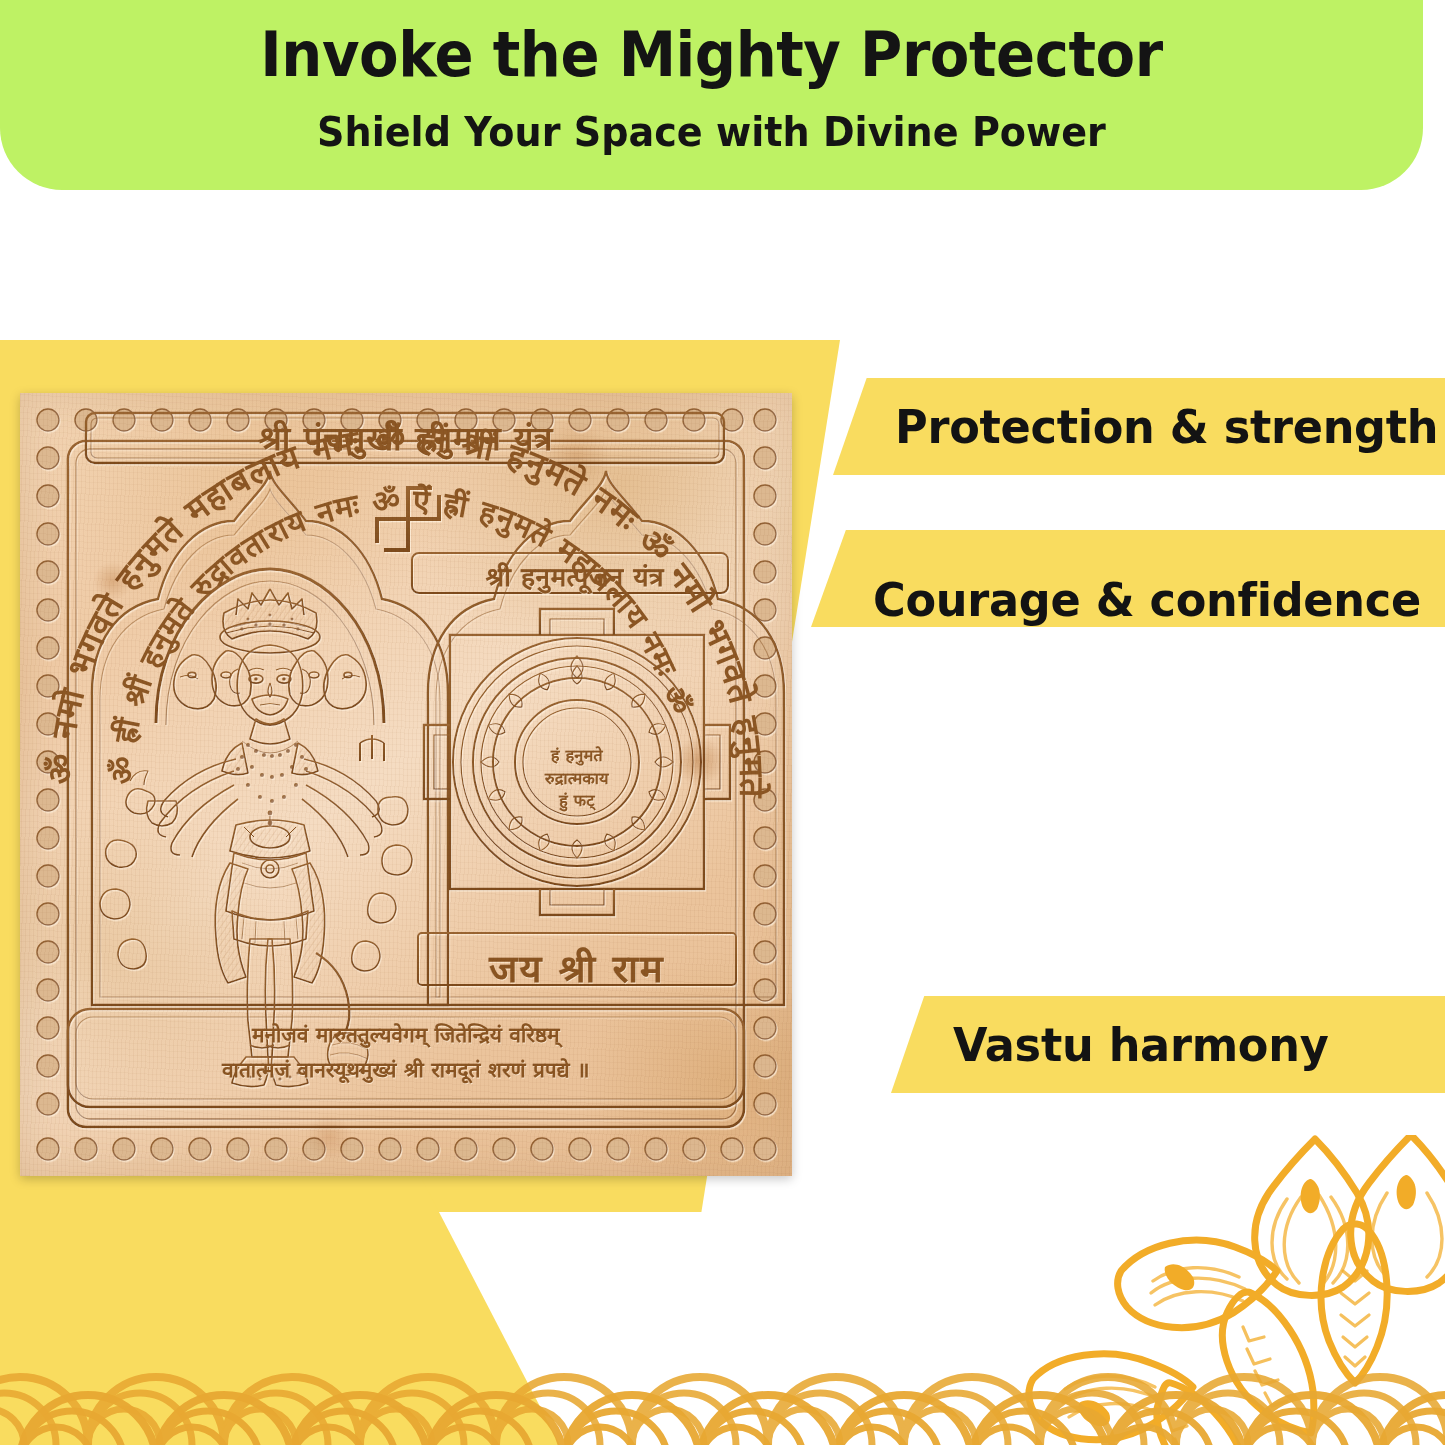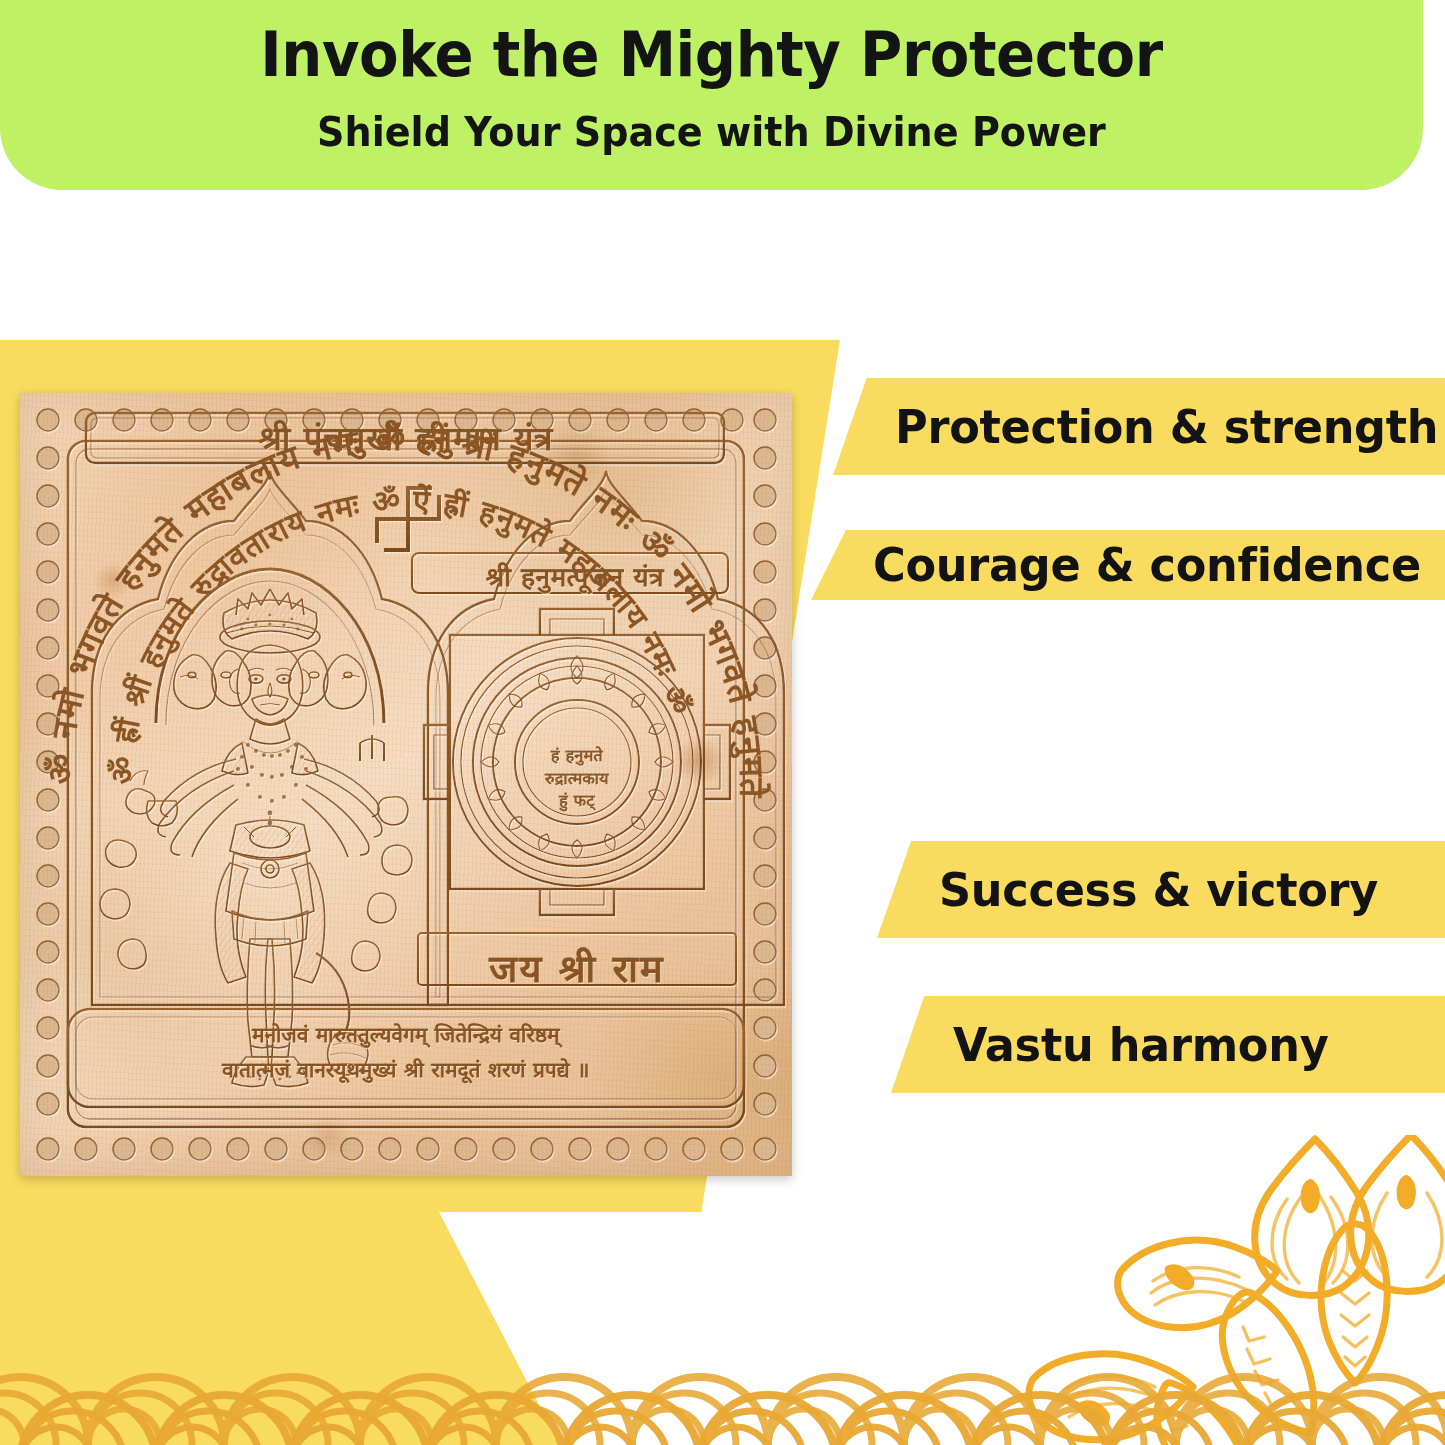--- a/index.html
+++ b/index.html
@@ -577,28 +577,25 @@
   <div class="header-banner">
     <div class="header-title">Invoke the Mighty Protector</div>
     <div class="header-sub">Shield Your Space with Divine Power</div>
   </div>
 
   <div class="features">
     <div class="feat" style="top:378px;height:97px;width:612px;clip-path:polygon(5.5% 0, 100% 0, 100% 100%, 0 100%);">
       <span class="feat-label">Protection &amp; strength</span>
     </div>
 
-    <div class="feat" style="top:530px;height:70px;width:634px;clip-path:polygon(5.5% 0, 100% 0, 100% 100%, 0 100%);">
+    <div class="feat" style="top:530px;height:97px;width:634px;clip-path:polygon(5.5% 0, 100% 0, 100% 100%, 0 100%);align-items:flex-end;">
       <span class="feat-label">Courage &amp; confidence</span>
     </div>
 
 
-    <div class="feat" style="top:841px;height:97px;width:568px;clip-path:polygon(6% 0, 100% 0, 100% 100%, 0 100%);">
-      <span class="feat-label">Success &amp; victory</span>
-    </div>
 
     <div class="feat" style="top:996px;height:97px;width:554px;clip-path:polygon(6% 0, 100% 0, 100% 100%, 0 100%);align-items:center;">
       <span class="feat-label">Vastu harmony</span>
     </div>
   </div>
 
   <svg class="mandala" viewBox="0 0 420 310">
     <g fill="none" stroke="#F2AC28" stroke-width="7" stroke-linecap="round" stroke-linejoin="round">
 
       <g>

